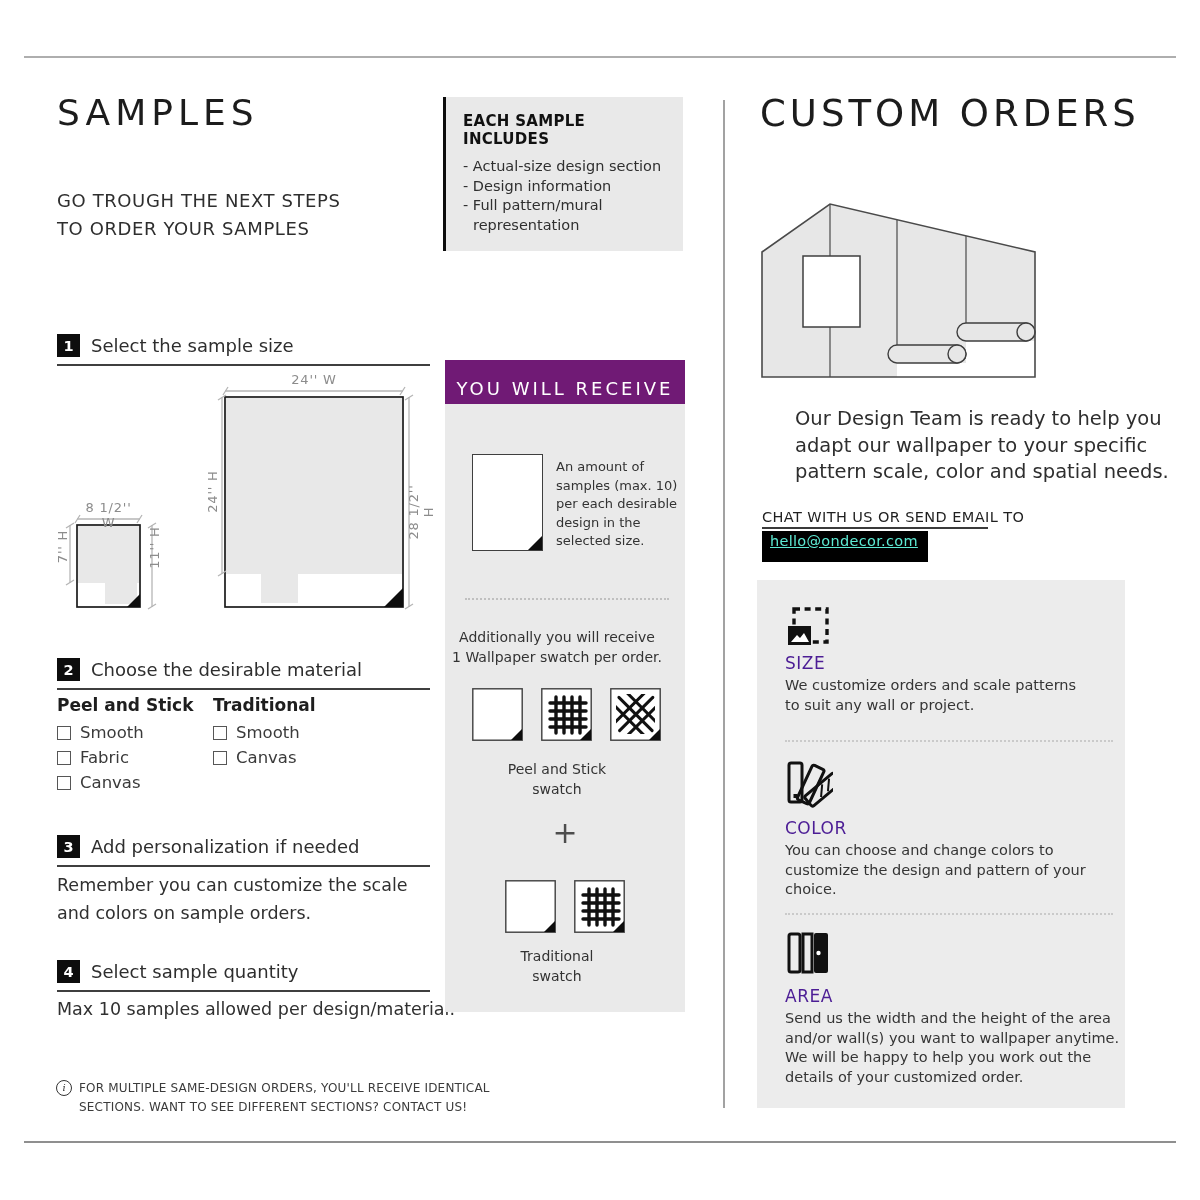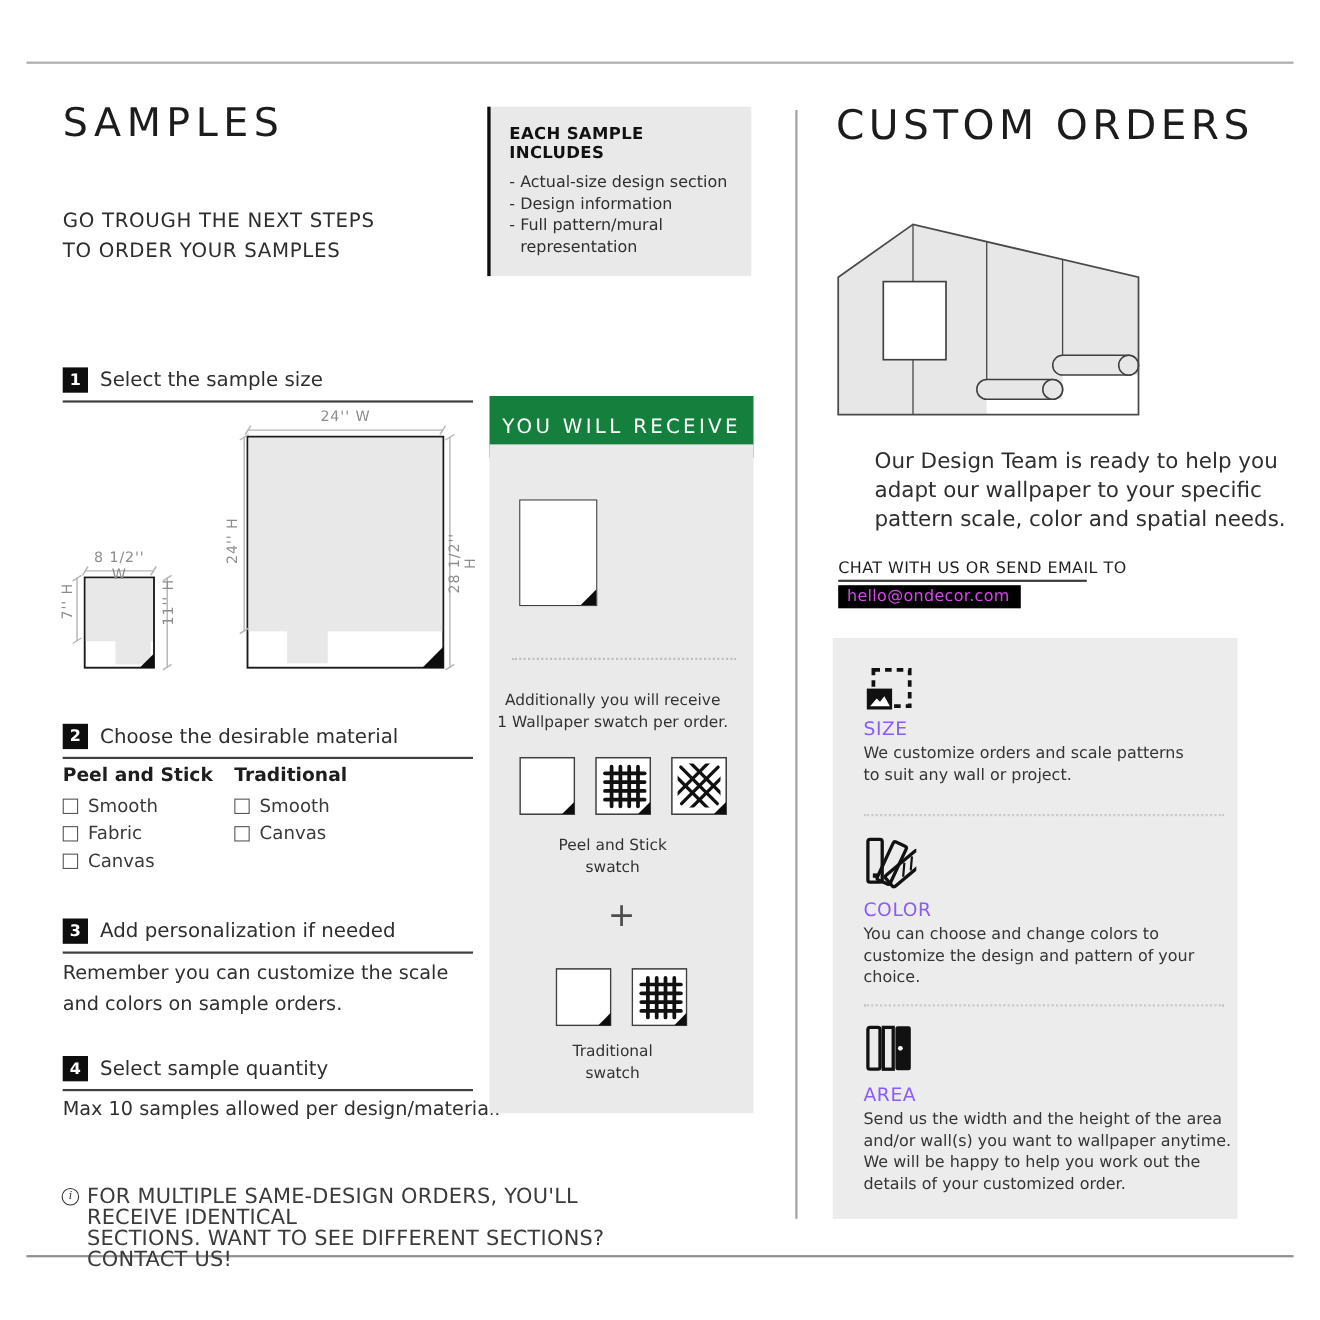--- a/index.html
+++ b/index.html
@@ -20,46 +20,46 @@
   .dimlbl{font-size:13px;color:#8c8c8c;letter-spacing:0.8px;text-align:center;}
   .rot{transform:rotate(-90deg);transform-origin:center center;width:60px;}
   .mat-title{font-size:17px;font-weight:bold;color:#1e1e1e;margin-bottom:8px;}
   .mat-row{display:flex;align-items:center;gap:9px;margin-top:6px;font-size:16.5px;color:#3a3a3a;}
   .cb{width:12px;height:12px;border:1.5px solid #565656;background:#fff;flex:0 0 auto;}
   .body-text{font-size:17.5px;line-height:28px;color:#303030;}
   .footnote{display:flex;gap:7px;align-items:flex-start;}
   .info-circle{width:14px;height:14px;border:1.5px solid #333;border-radius:50%;color:#333;
                font-size:10px;line-height:14px;text-align:center;font-family:"DejaVu Serif",serif;
                font-style:italic;flex:0 0 auto;margin-top:1px;}
-  .footnote-text{font-size:19px;line-height:19px;letter-spacing:0.2px;color:#3b3b3b;}
+  .footnote-text{font-size:12px;line-height:19px;letter-spacing:0.2px;color:#3b3b3b;}
 
   
   .includes-box{width:240px;background:#e9e9e9;border-left:3px solid #0d0d0d;
                 padding:15px 12px 16px 17px;box-sizing:border-box;}
   .includes-title{font-size:15px;font-weight:bold;letter-spacing:0.3px;color:#111;margin-bottom:9px;}
   .includes-item{font-size:14.5px;line-height:19.5px;color:#2f2f2f;padding-left:10px;text-indent:-10px;}
-  .receive-bar{width:240px;height:56px;background:#15803d;color:#fff;font-size:18px;
+  .receive-bar{width:240px;height:56px;background:#701a75;color:#fff;font-size:18px;
                letter-spacing:3px;display:flex;align-items:center;justify-content:center;}
   .receive-panel{width:240px;height:608px;background:#eaeaea;}
   .sheet{width:71px;height:97px;background:#fff;border:1.3px solid #3f3f3f;box-sizing:border-box;}
   .fold{position:absolute;right:0;bottom:0;width:0;height:0;border-style:solid;
         border-width:0 0 14px 14px;border-color:transparent transparent #0d0d0d transparent;}
   .mid-text{font-size:13px;line-height:18.5px;color:#333;}
   .mid-center{width:224px;text-align:center;font-size:14px;line-height:20px;color:#333;}
   .dotted{border-top:2px dotted #c0c0c0;height:0;}
   .plus{width:240px;text-align:center;font-size:30px;color:#4d4d4d;font-weight:400;}
 
   
   .custom-intro{font-size:19.5px;line-height:26.5px;color:#2e2e2e;margin-left:33px;}
   .chat-label{font-size:14.5px;letter-spacing:0.4px;color:#1f1f1f;}
   .chat-underline{width:226px;border-top:2px solid #3a3a3a;height:0;}
-  .email-badge{display:inline-block;background:#000;color:#d946ef;font-size:14.5px;
-               padding:2px 10px 3px 8px;letter-spacing:0.3px;}
+  .email-badge{display:inline-block;background:#000;color:#5eead4;font-size:14.5px;
+               padding:2px 10px 13px 8px;letter-spacing:0.3px;text-decoration:underline;}
   .custom-panel{width:368px;height:528px;background:#ececec;}
-  .feat-title{font-size:17px;color:#8b5cf6;letter-spacing:0.5px;}
+  .feat-title{font-size:17px;color:#4c1d95;letter-spacing:0.5px;}
   .feat-text{font-size:14.5px;line-height:19.5px;color:#353535;}
   .vdiv{width:2px;background:#a2a2a2;}
 </style>
 </head>
 <body>
 
 <div id="page">
 
   <div class="abs rule" style="left:24px;top:56px;width:1152px;"></div>
   <div class="abs rule" style="left:24px;top:1141px;width:1152px;background:#8f8f8f;"></div>
@@ -170,20 +170,25 @@
     <div class="includes-item">- Design information</div>
     <div class="includes-item">- Full pattern/mural representation</div>
   </div>
 
   <div class="abs receive-bar" style="left:445px;top:360px;">YOU WILL RECEIVE</div>
   <div class="abs receive-panel" style="left:445px;top:404px;"></div>
 
   <div class="abs sheet" style="left:472px;top:454px;">
     <span class="fold"></span>
   </div>
+  <div class="abs mid-text pre" style="left:556px;top:458px;width:140px;">An amount of
+samples (max. 10)
+per each desirable
+design in the
+selected size.</div>
 
   <div class="abs dotted" style="left:465px;top:598px;width:204px;"></div>
   <div class="abs mid-center pre" style="left:445px;top:627px;">Additionally you will receive
 1 Wallpaper swatch per order.</div>
 
   <svg class="abs" style="left:472px;top:688px;" width="51" height="53" viewBox="0 0 51 53">
     <rect x="0.8" y="0.8" width="49.4" height="51.4" fill="#fff" stroke="#3f3f3f" stroke-width="1.4"></rect>
     <polygon points="50,41 50,52 39,52" fill="#0d0d0d"></polygon>
   </svg>
   <svg class="abs" style="left:541px;top:688px;" width="51" height="53" viewBox="0 0 51 53">

